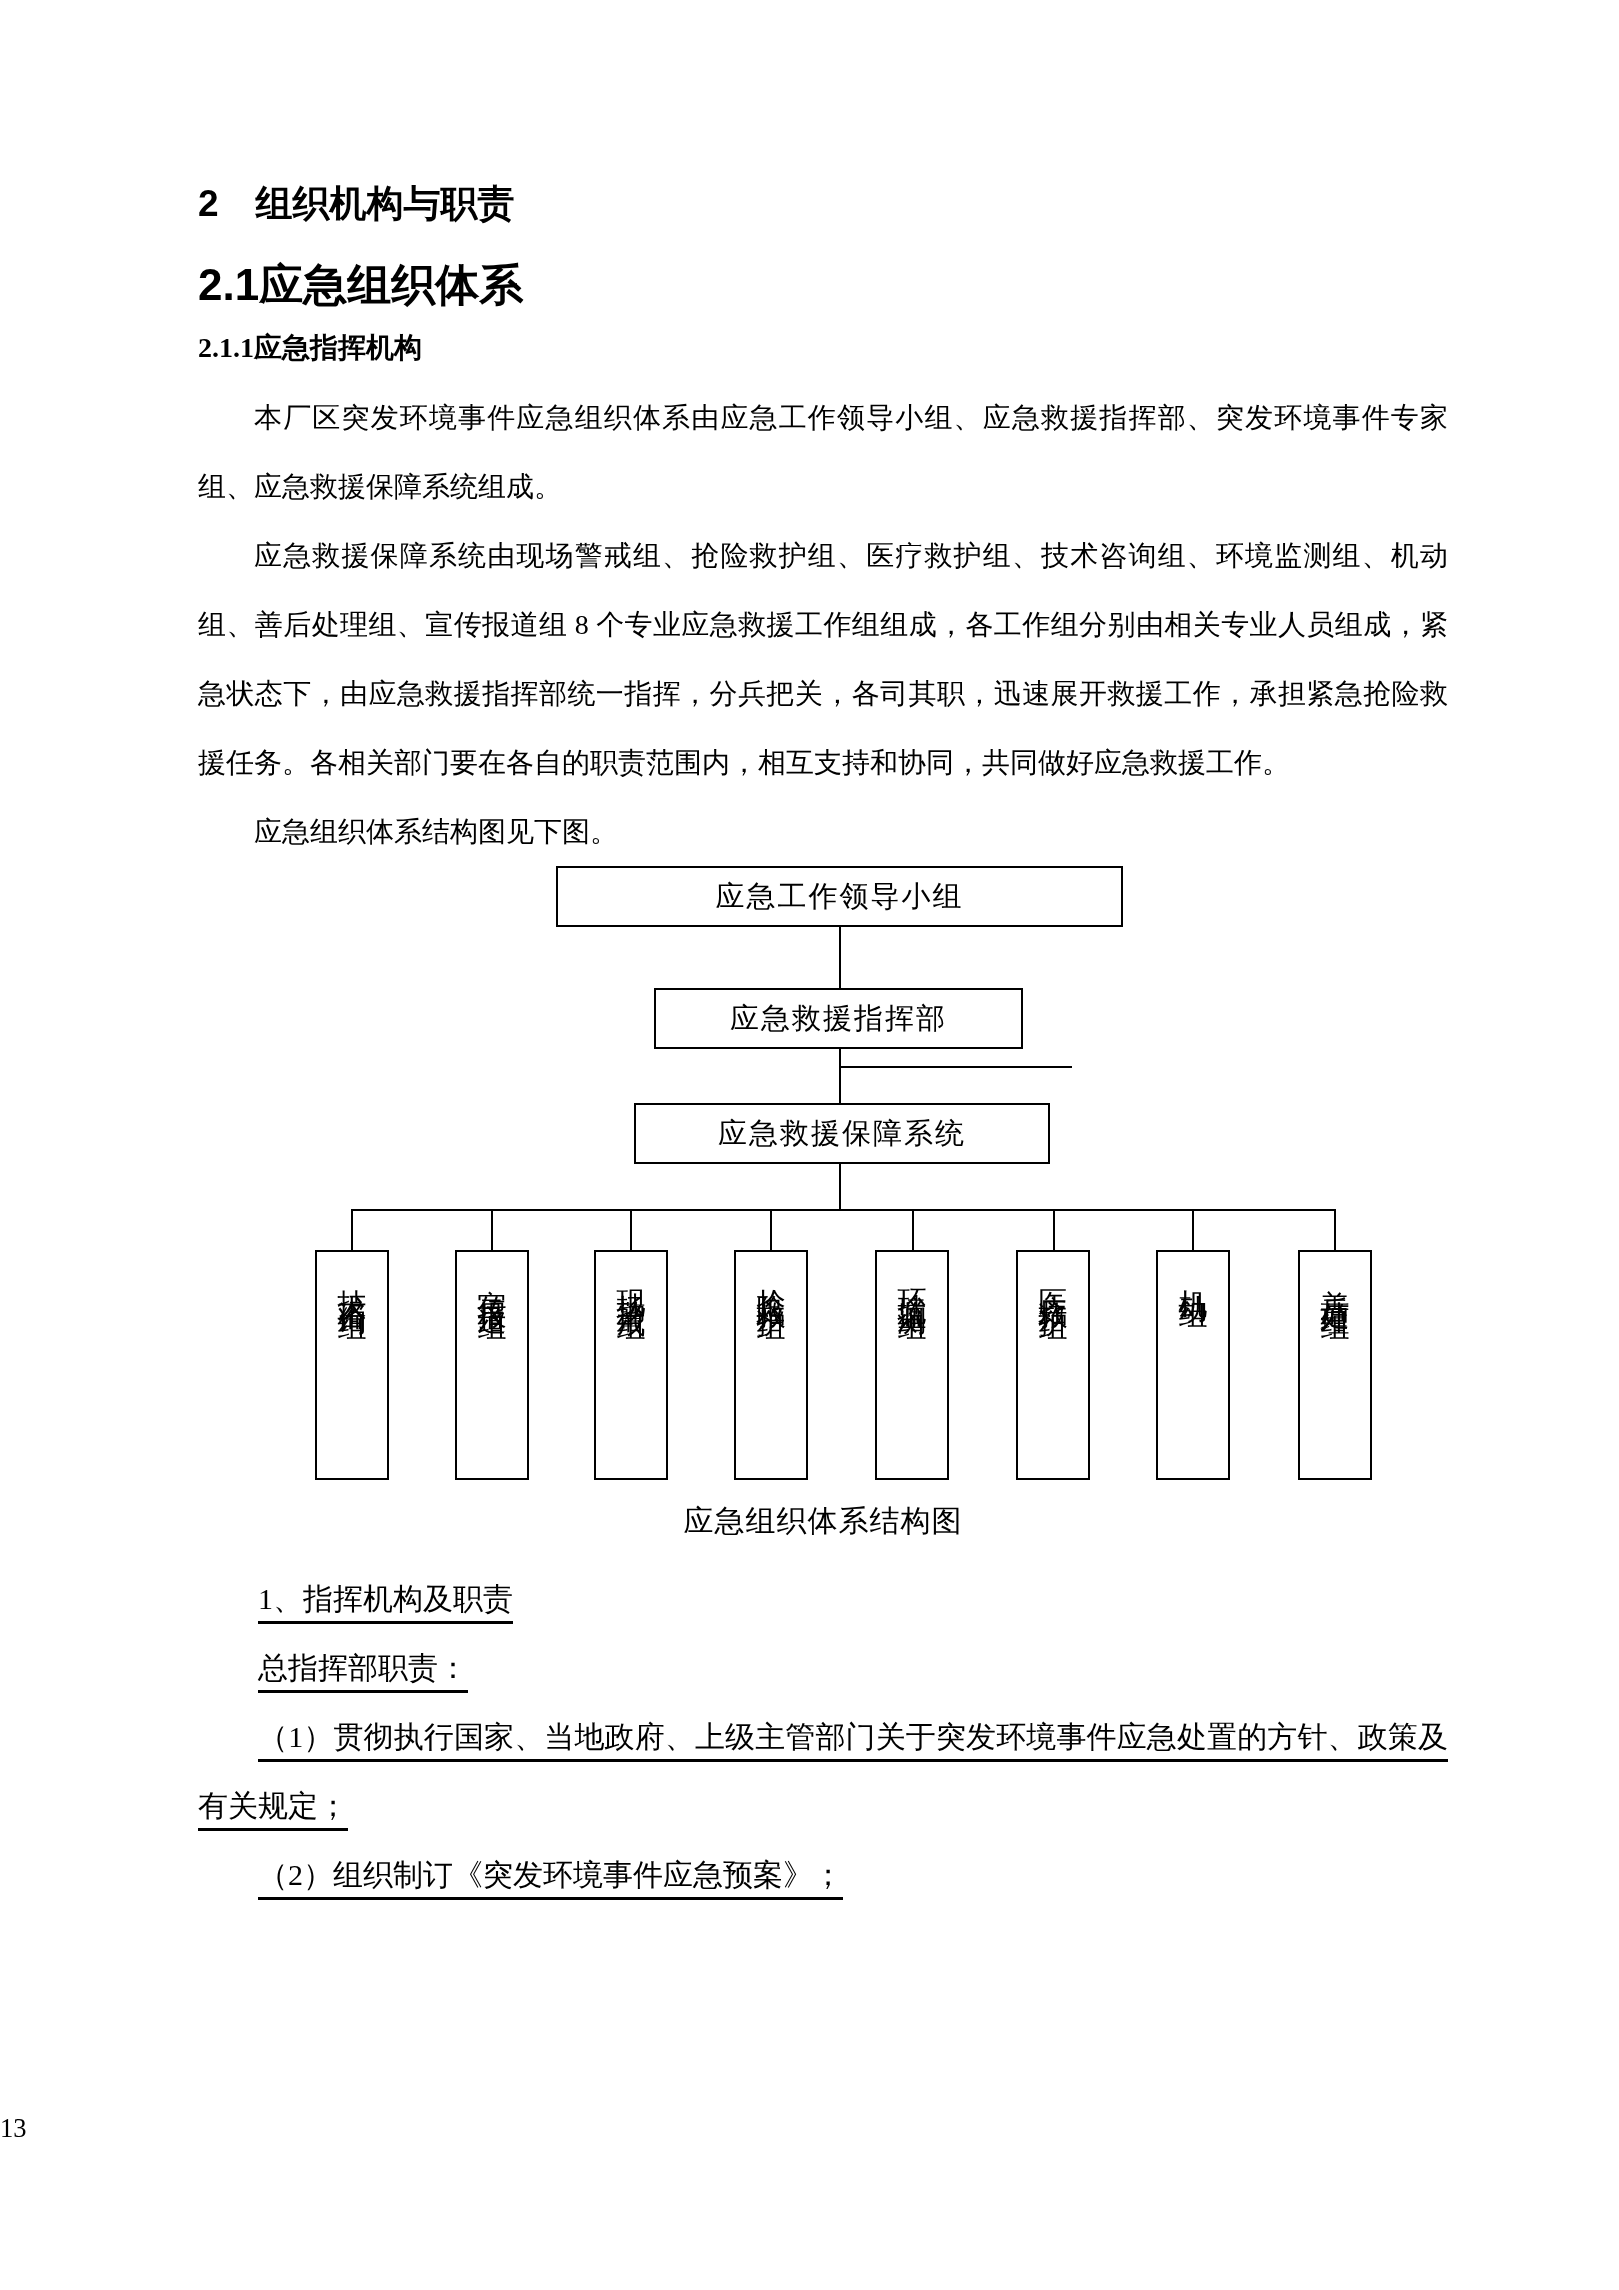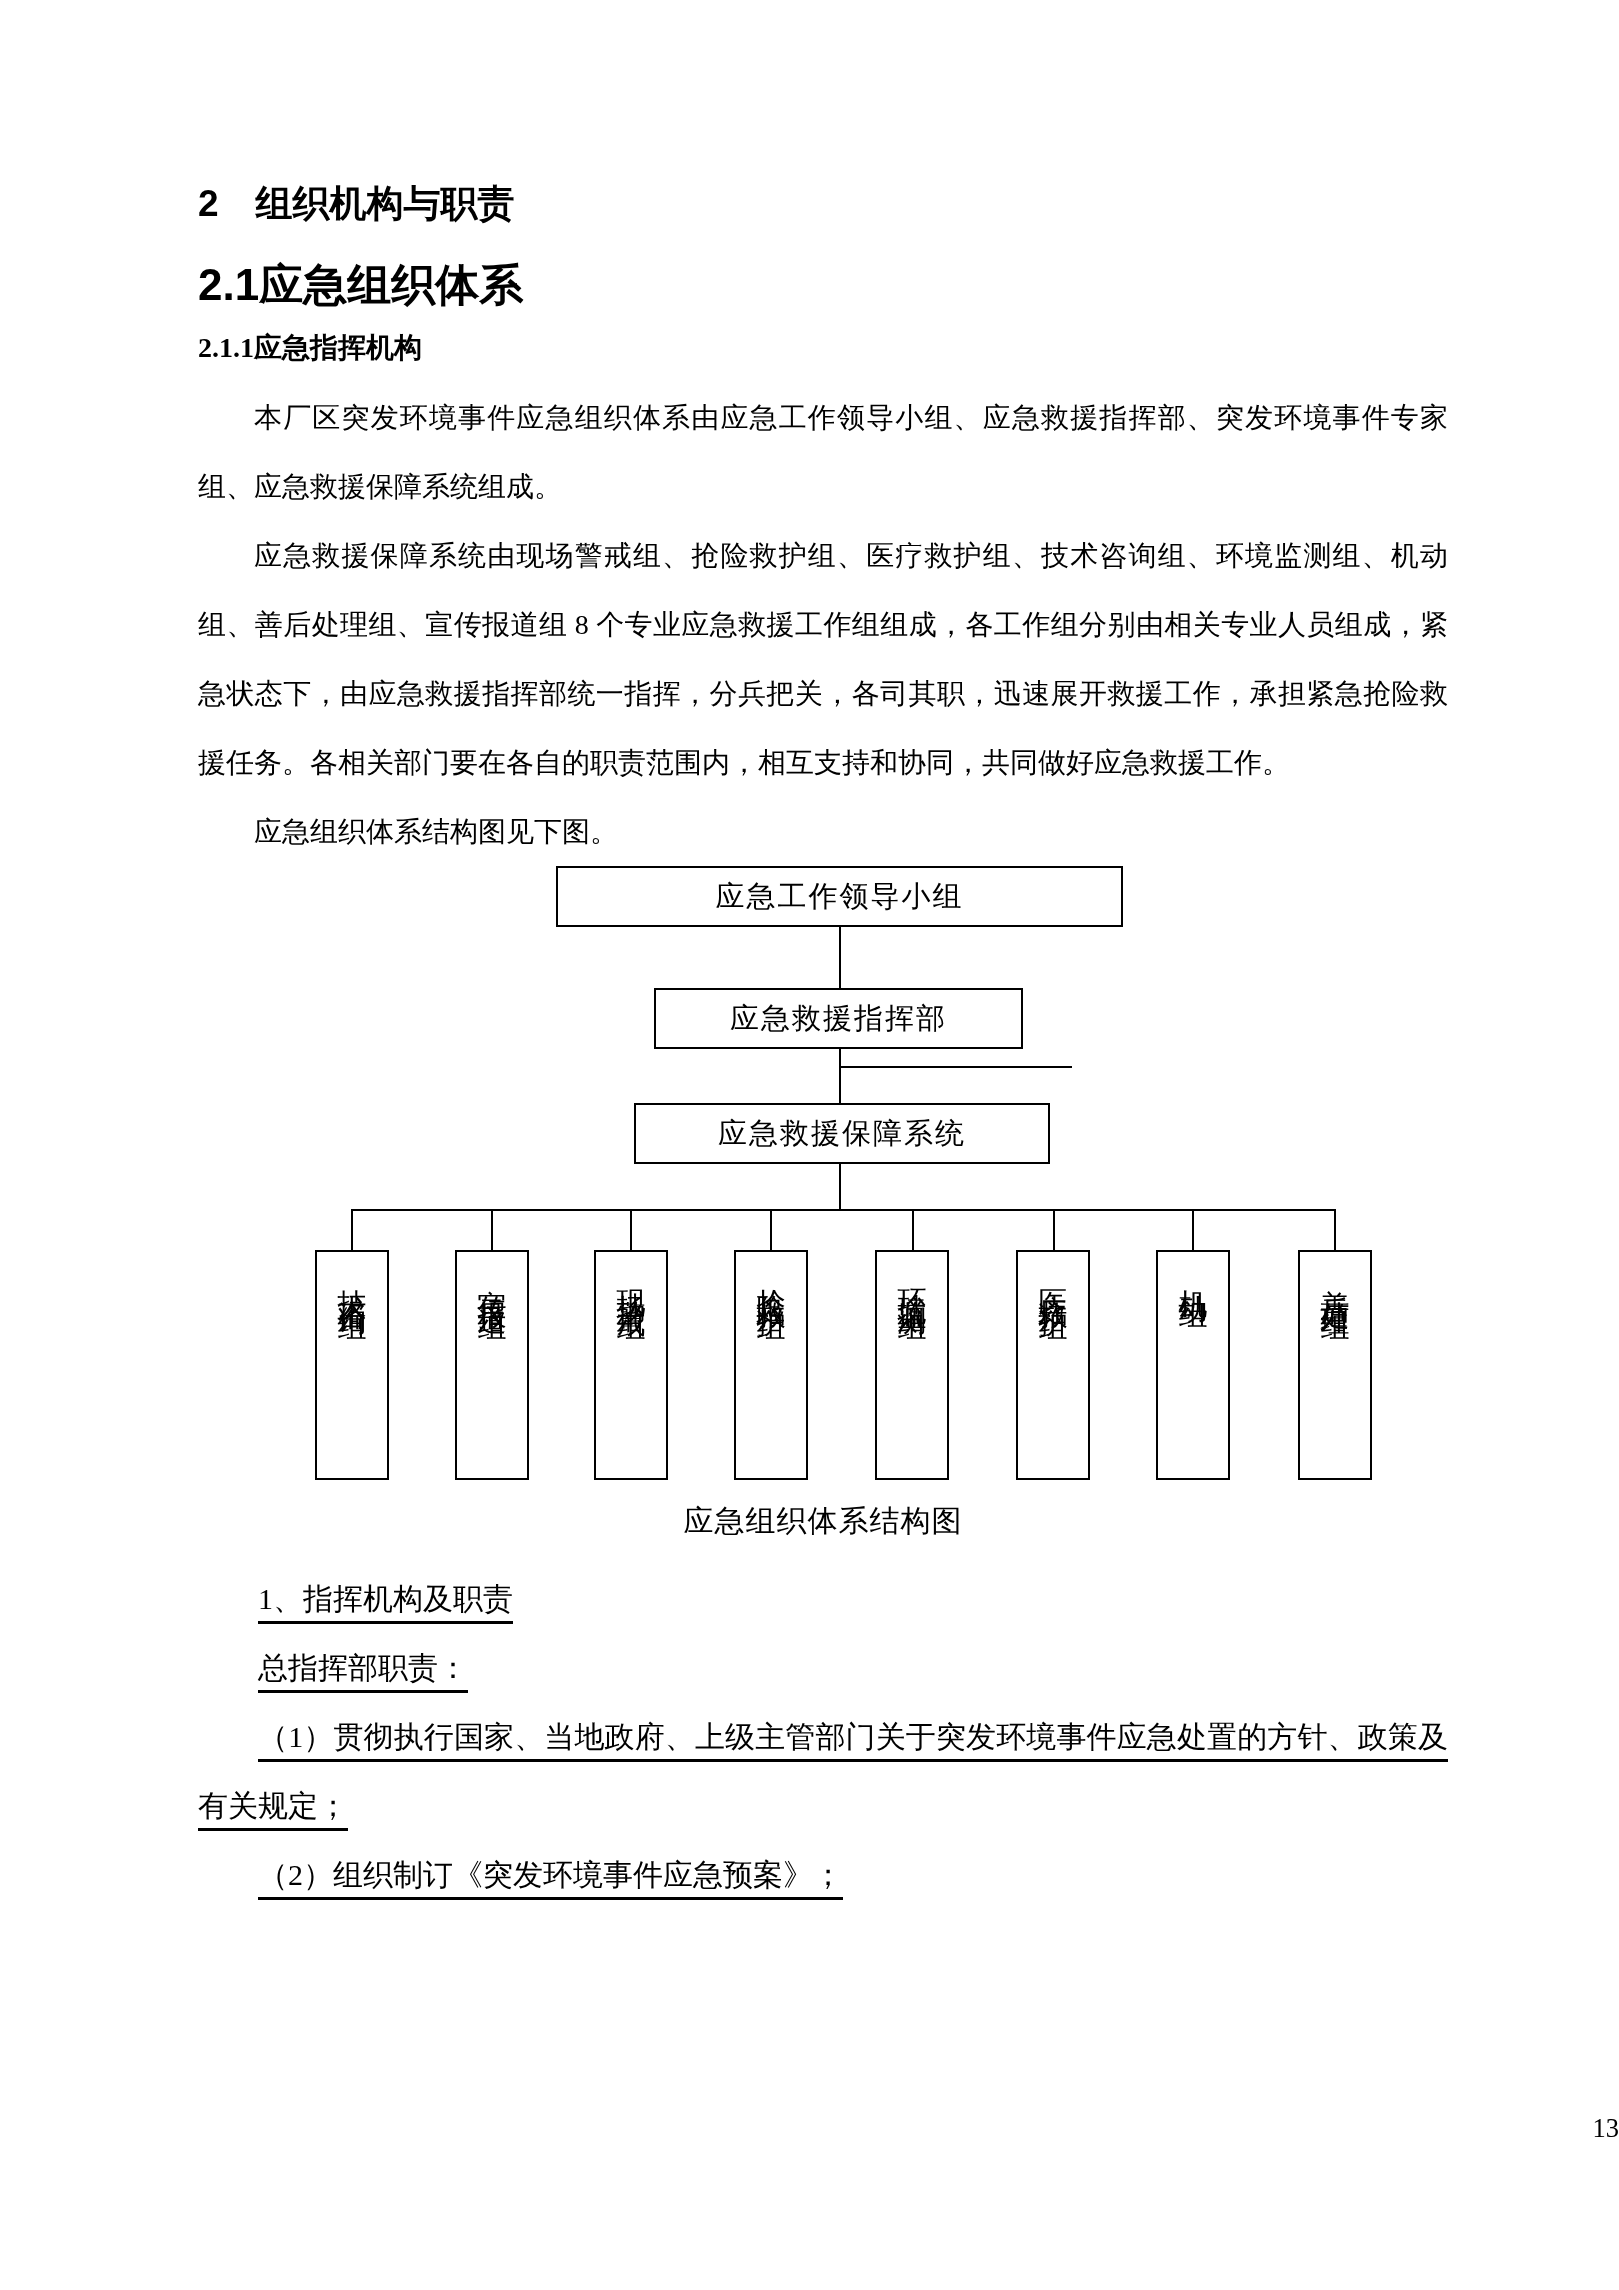--- a/index.html
+++ b/index.html
@@ -77,21 +77,21 @@
     font-size:29px;
     letter-spacing:5.9px;
     line-height:1;
   }
   .caption {
     position:absolute; left:0; right:0; top:635px;
     text-align:center; font-size:30px; letter-spacing:1px;
   }
   .footer {
     position:absolute; left:0; top:2113px; width:100%;
-    text-align:right; font-size:26.5px;
+    text-align:left; font-size:26.5px;
   }
 </style>
 </head>
 <body>
 
 <div class="page">
   <div class="content">
 
     <h1 class="h1">2　组织机构与职责</h1>
     <h2 class="h2">2.1应急组织体系</h2>

